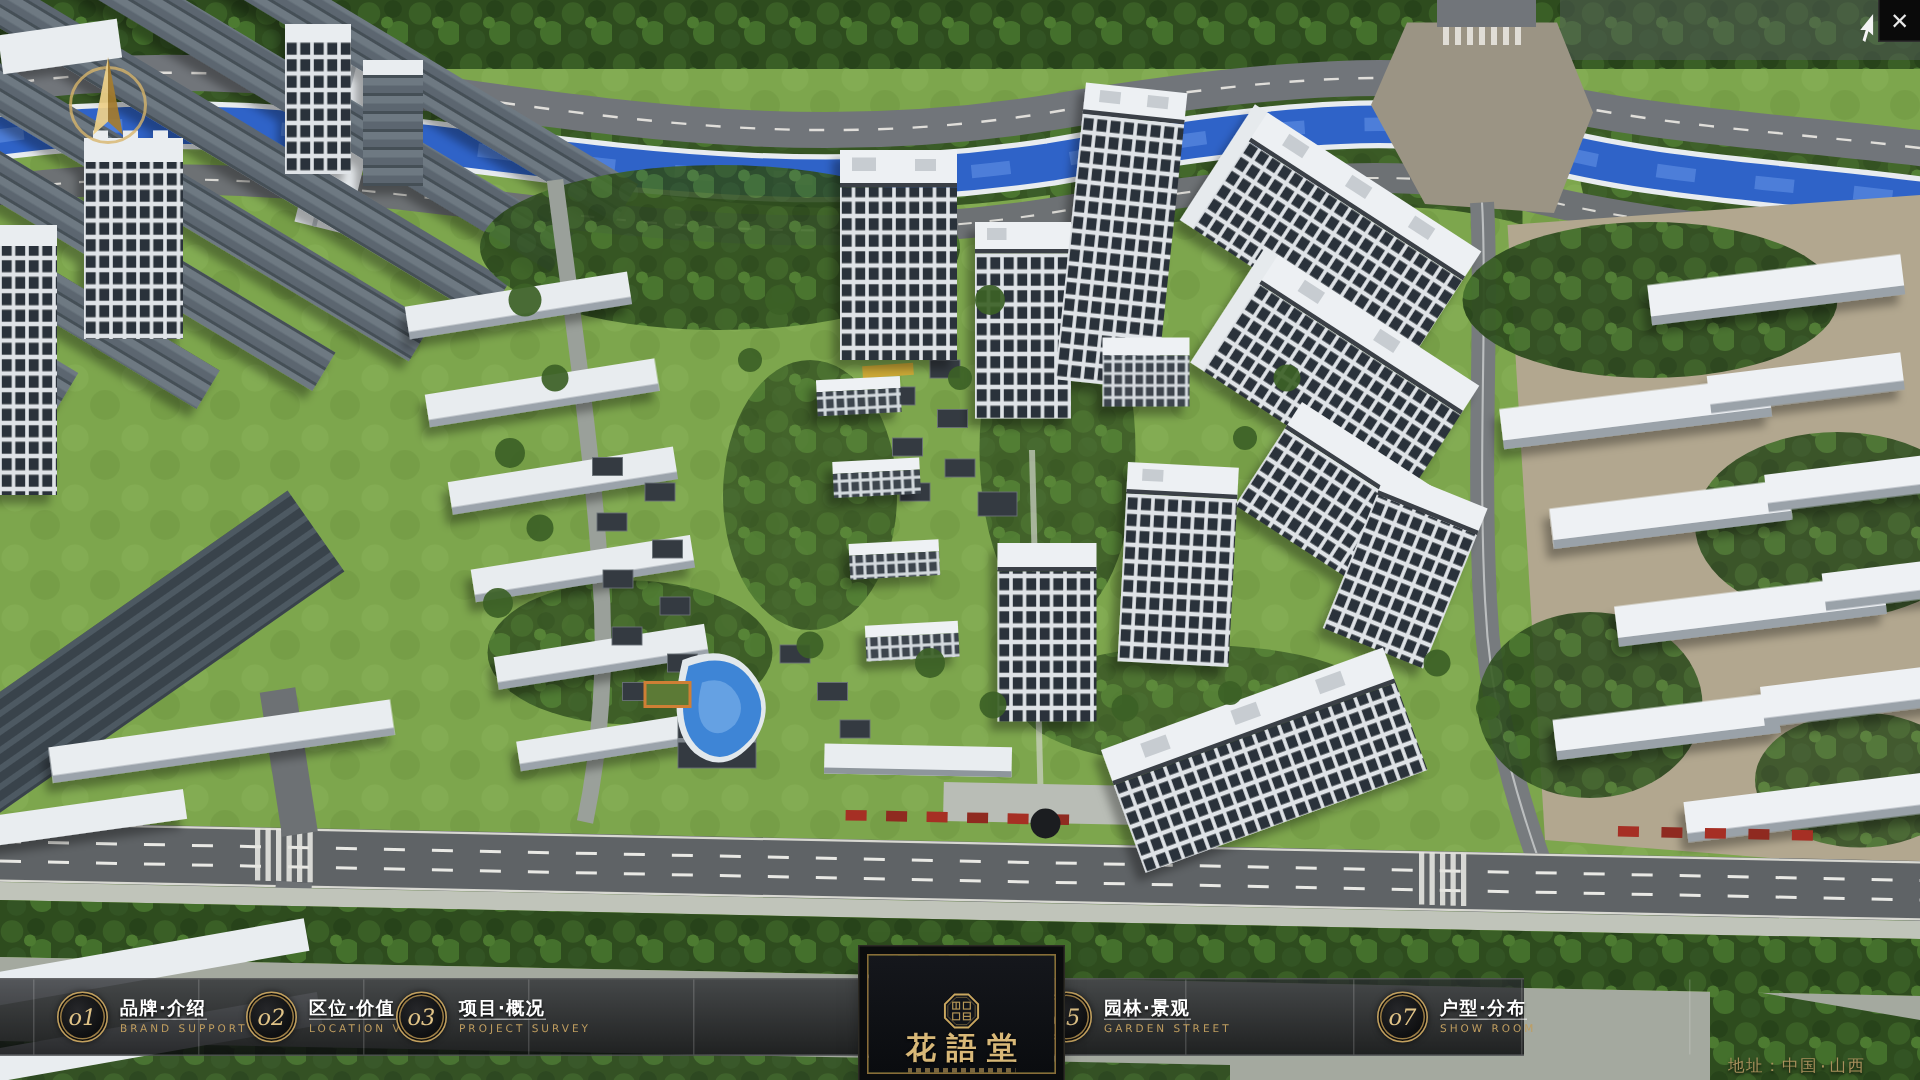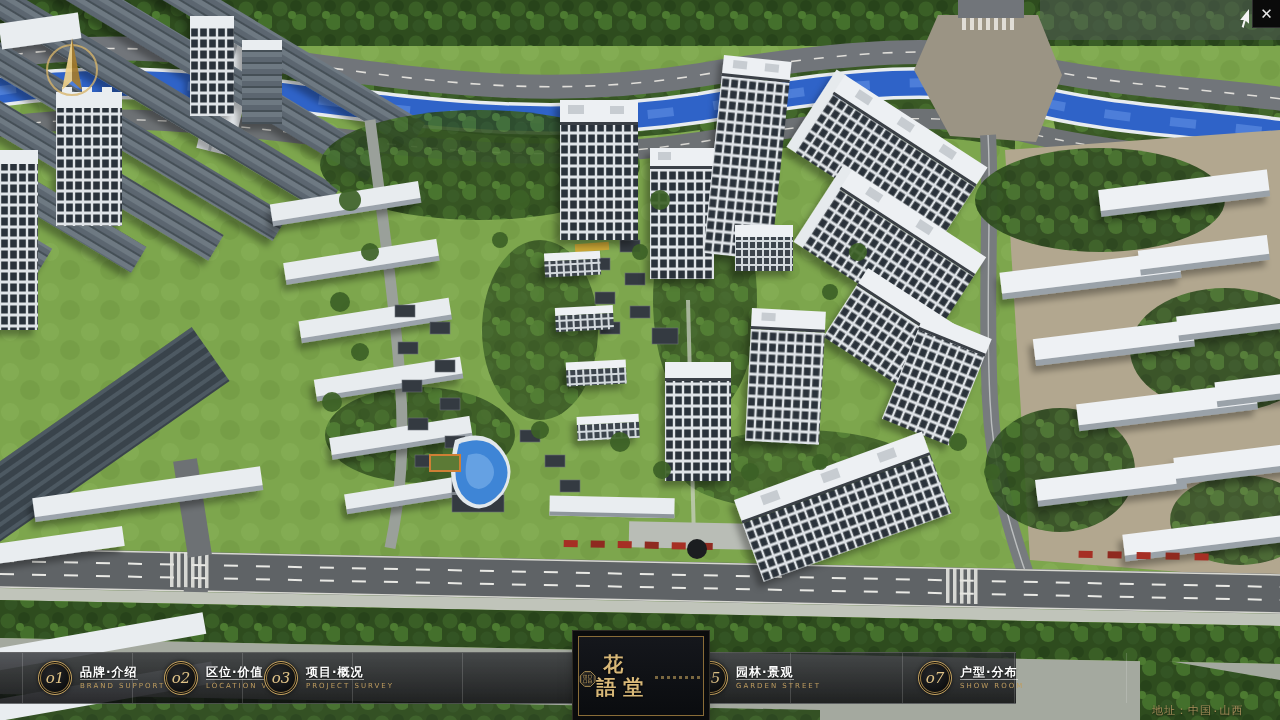--- a/index.html
+++ b/index.html
@@ -34,21 +34,21 @@
   .labels{display:flex;flex-direction:column;align-items:flex-start;}
   .zh{font-size:12px;font-weight:bold;color:#ffffff;letter-spacing:1px;line-height:1.1;
       border-bottom:1px solid rgba(255,255,255,.55);padding-bottom:0;text-shadow:0 1px 2px rgba(0,0,0,.8);}
   .en{font-size:7px;color:#bf9d5f;letter-spacing:2px;margin-top:2px;white-space:nowrap;}
 
   
   .logo-box{position:absolute;left:578px;top:636px;width:124px;height:78px;
             background:linear-gradient(180deg,#15171c,#0a0c0f);
             border:1px solid #8a6d38;
             box-shadow:0 0 0 5px rgba(9,10,12,.92),0 0 0 6px #2c2a24,0 6px 14px rgba(0,0,0,.7);
-            display:flex;flex-direction:row;align-items:center;justify-content:flex-end;cursor:pointer;}
+            display:flex;flex-direction:column;align-items:center;justify-content:flex-end;cursor:pointer;}
   .logo-seal{margin-top:5px;width:26px;height:26px;}
   .logo-title{font-family:"DejaVu Serif",serif;font-weight:bold;font-size:20px;color:#d8b878;
               letter-spacing:7px;text-indent:7px;line-height:1.15;text-shadow:0 1px 2px #000;}
   .logo-subline{width:72px;height:3px;margin-top:2px;opacity:.7;
     background:repeating-linear-gradient(90deg,#a98c52 0 3px,transparent 3px 6px);}
 
   
   .address{position:absolute;left:1152px;top:703px;font-size:11px;color:#a9905c;
            letter-spacing:1px;text-shadow:0 1px 2px rgba(0,0,0,.8);font-family:Liberation Mono, monospace;}
 </style>

